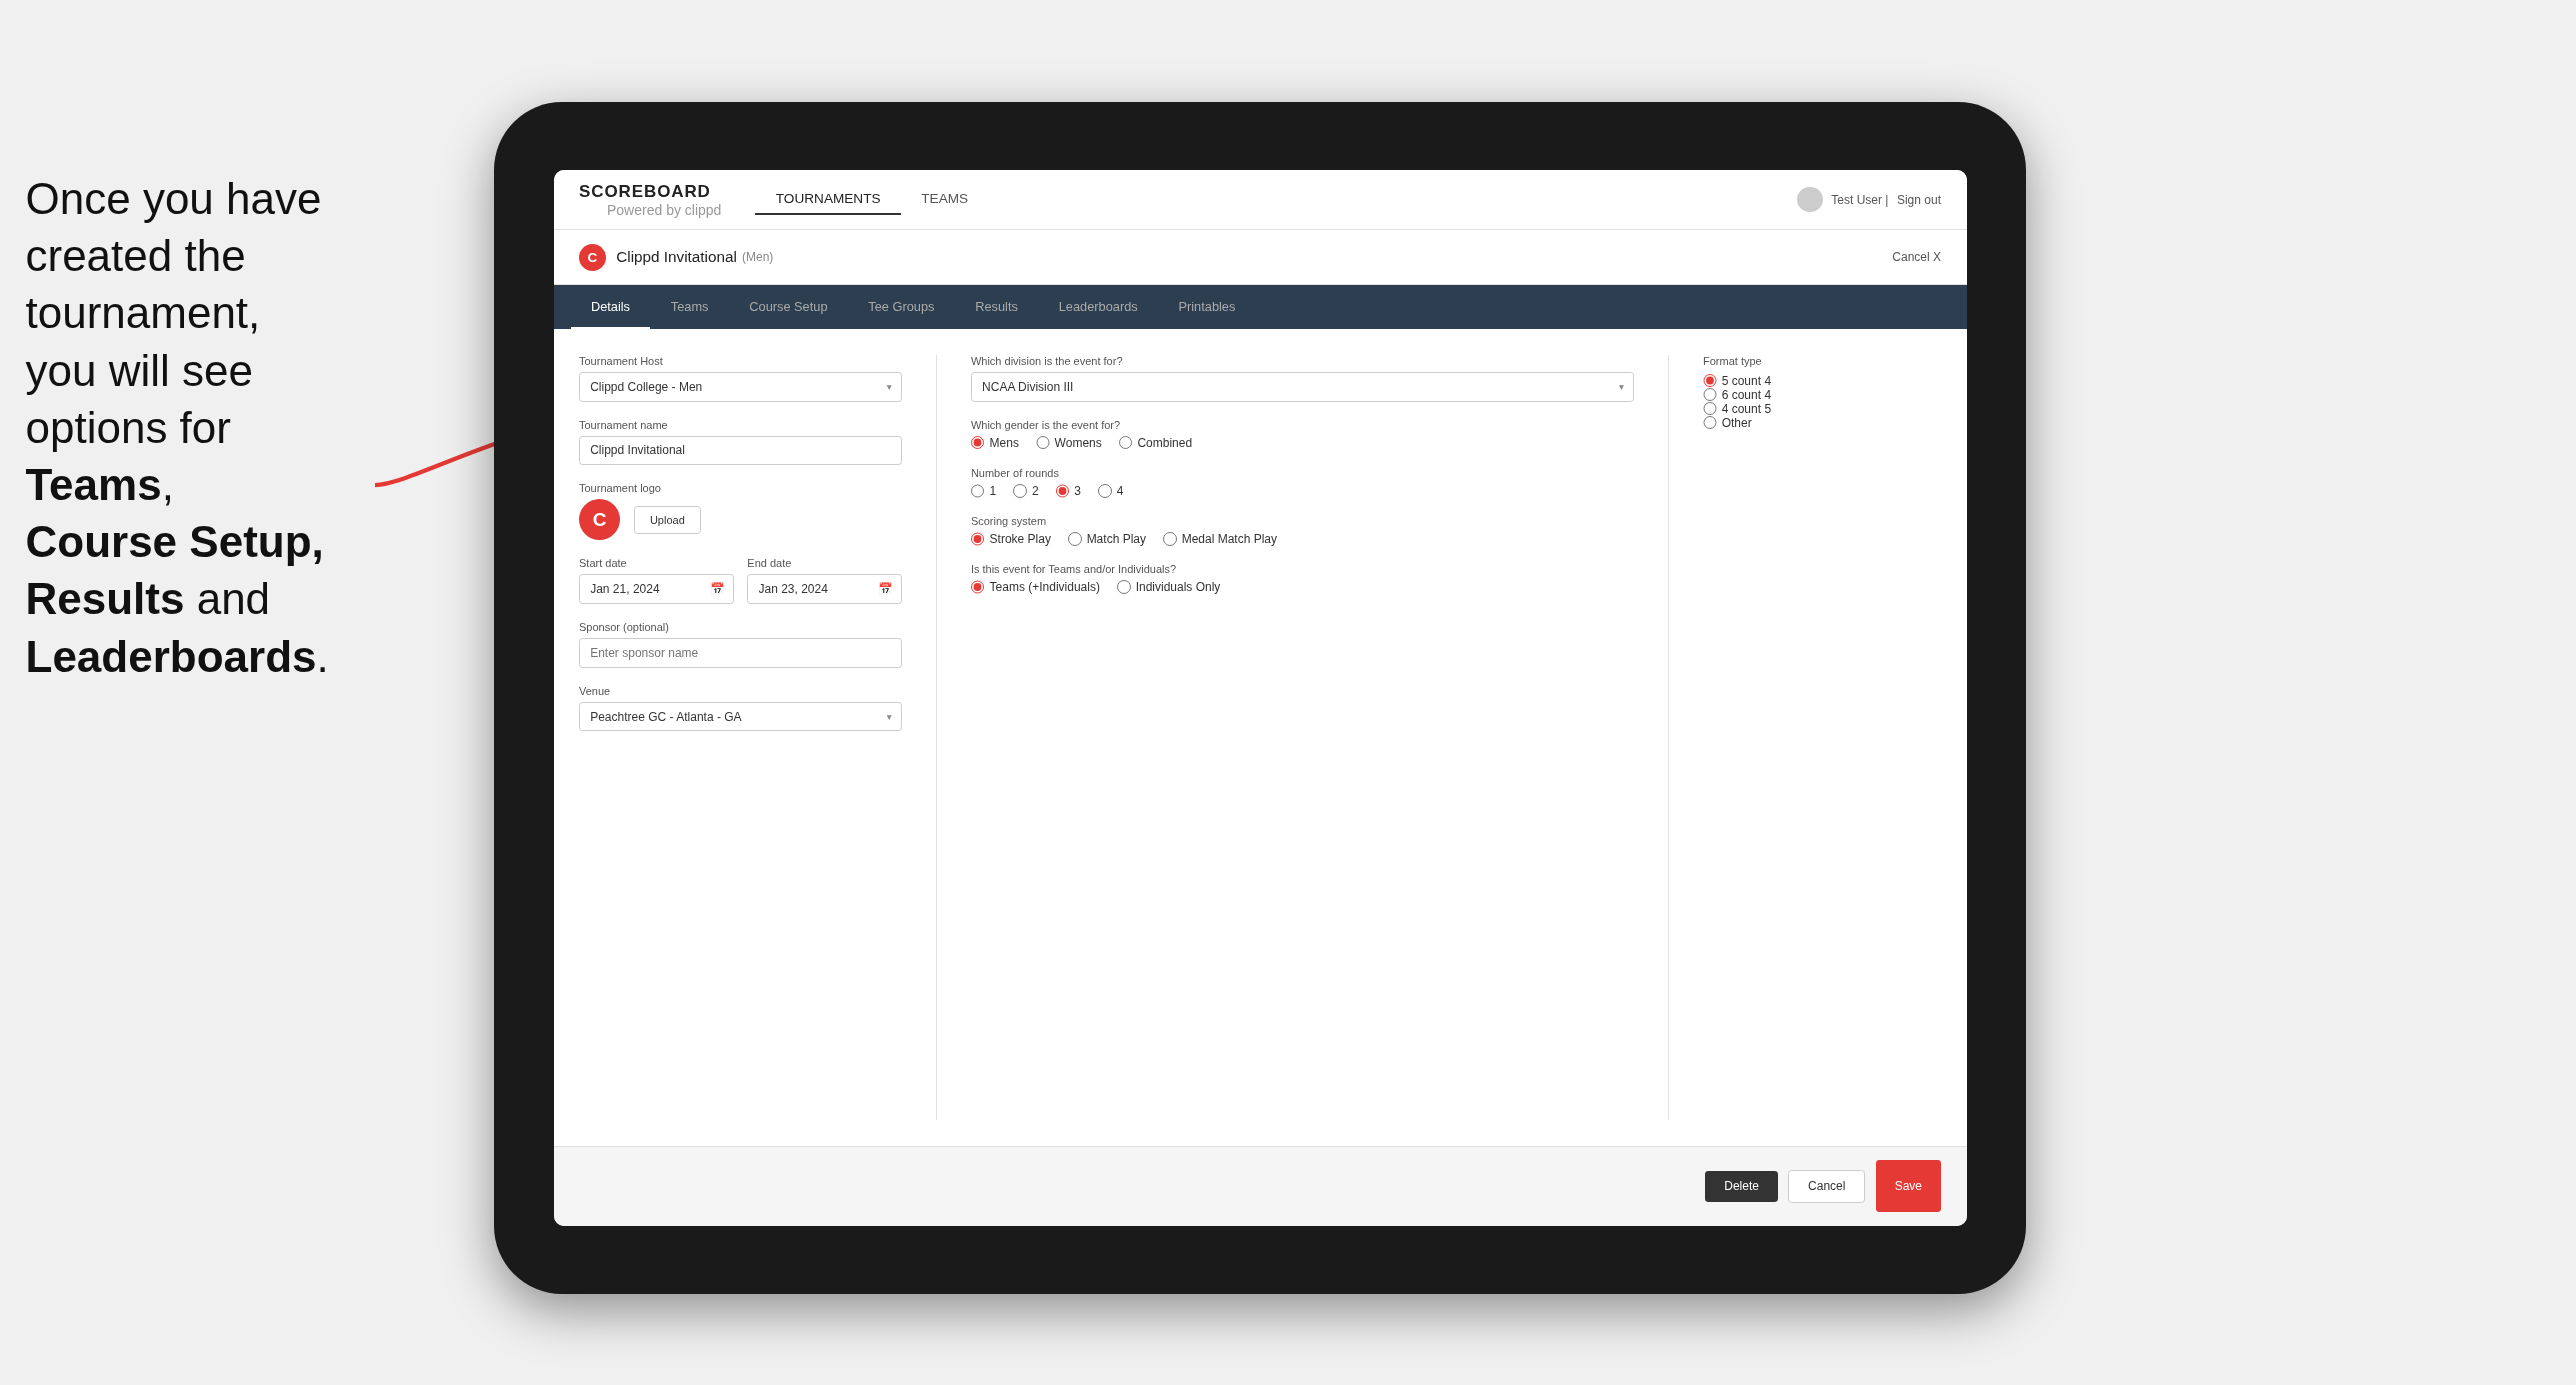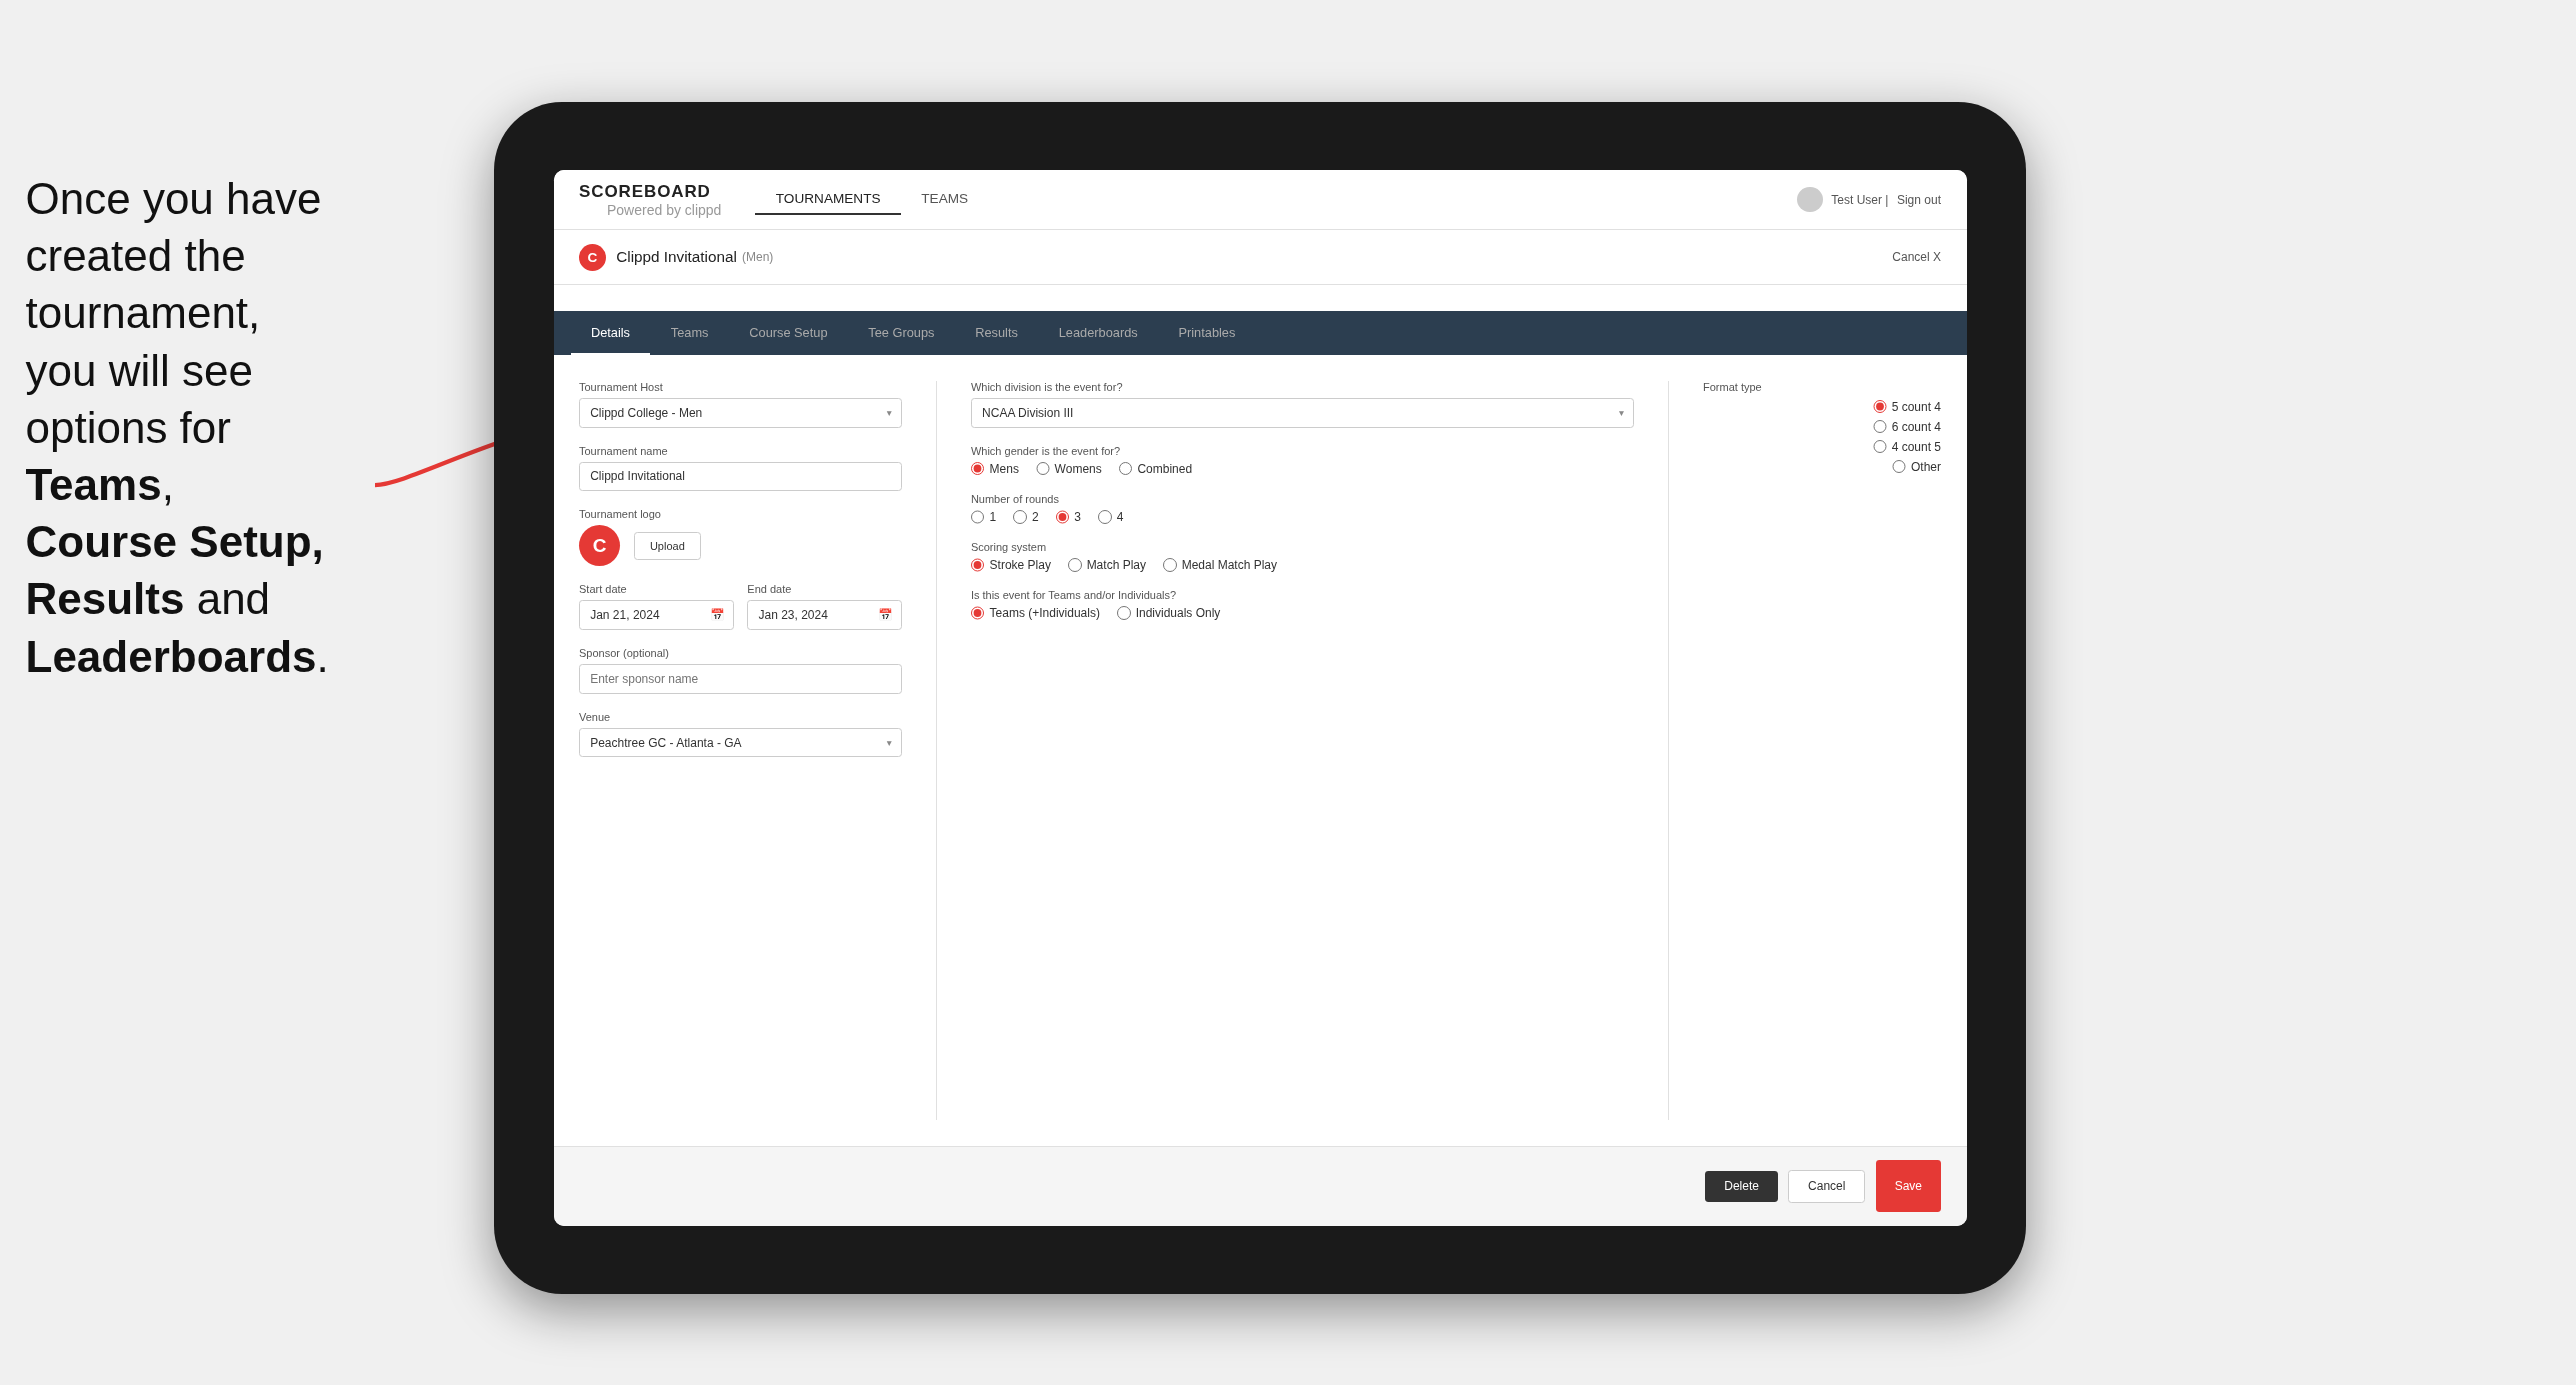--- a/index.html
+++ b/index.html
@@ -163,21 +163,20 @@
       color: #555;
       cursor: pointer;
     }
 
     
     .tab-bar {
       background: #2c3e50;
       display: flex;
       padding: 0 17px;
       flex-shrink: 0;
-      margin-top: 26px;
     }
     .tab-item {
       padding: 13.6px 20.4px;
       font-size: 12.8px;
       color: #aaa;
       cursor: pointer;
     }
     .tab-item.active {
       color: #fff;
       border-bottom: 2.6px solid #fff;
@@ -322,22 +321,21 @@
       font-size: 11px;
       color: #555;
       margin-bottom: 6.8px;
       display: block;
     }
 
     
     .format-radio-group {
       display: flex;
       flex-direction: column;
-      gap: 6px;
-      align-items: flex-end;
+      gap: 0;
     }
 
     
     .action-bar {
       background: #f5f5f5;
       border-top: 0.9px solid #e0e0e0;
       display: flex;
       justify-content: flex-end;
       align-items: center;
       padding: 13.6px 25.5px;

